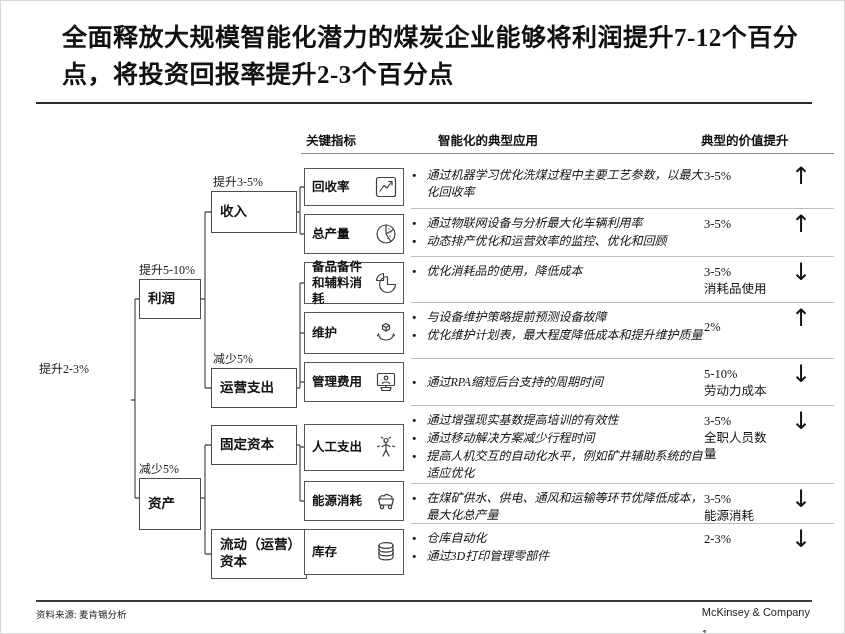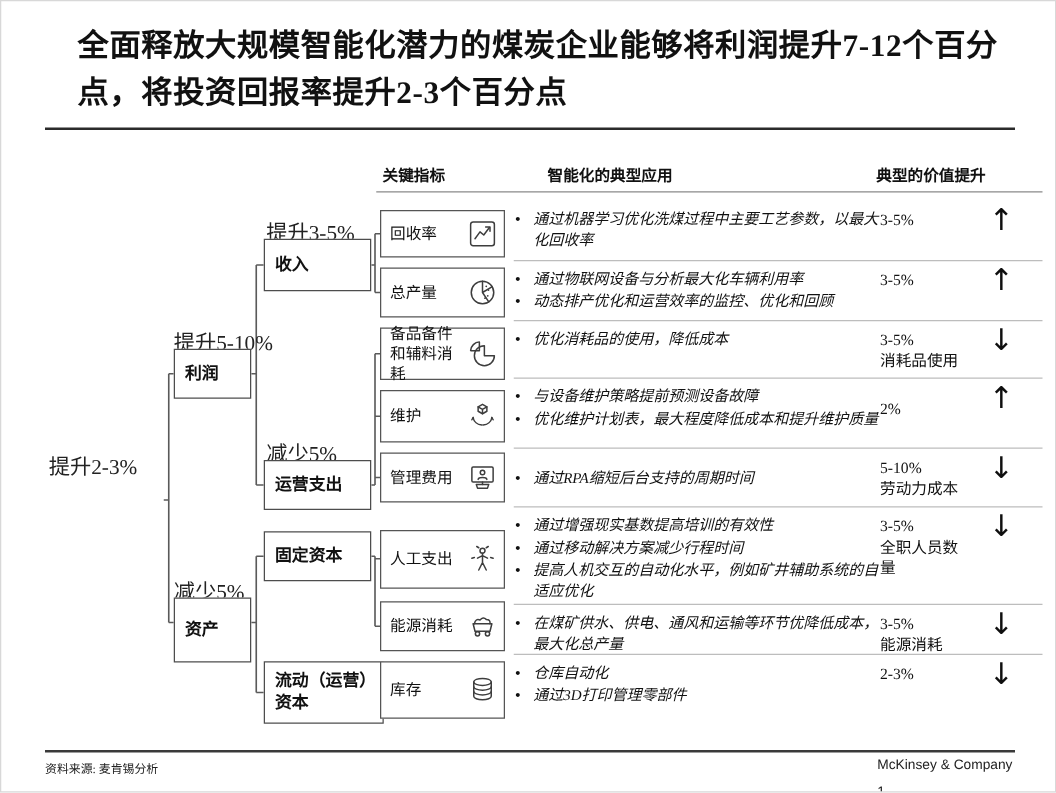--- a/index.html
+++ b/index.html
@@ -16,26 +16,26 @@
   .title-rule { position:absolute; left:35px; top:101px; width:776px; height:2px; background:#2b2b2b; }
   
   .col-head { position:absolute; top:129px; font-size:12.5px; font-weight:bold; color:#111; }
   .head-rule { position:absolute; left:300px; top:152px; width:533px; height:1px; background:#8a8a8a; }
   
   .tnode {
     position:absolute; border:1.5px solid #4d4d4d; background:#fff;
     display:flex; align-items:center; padding-left:8px; padding-right:4px;
     font-size:13.5px; font-weight:bold; line-height:1.25; color:#111;
   }
-  .delta { position:absolute; font-size:17px; color:#222; white-space:nowrap; }
+  .delta { position:absolute; font-size:12px; color:#222; white-space:nowrap; }
   
   .ibox {
     position:absolute; left:303px; width:100px; border:1.4px solid #555; background:#fff;
     display:flex; align-items:center; justify-content:space-between;
-    padding:2px 5px 2px 7px; font-size:12.5px; font-weight:normal; line-height:1.3; color:#111;
+    padding:2px 5px 2px 7px; font-size:12.5px; font-weight:bold; line-height:1.3; color:#111;
   }
   .ibox .icn { flex:0 0 auto; margin-left:2px; }
   .icn svg { display:block; stroke:#3d3d3d; stroke-width:1.2; fill:none; stroke-linecap:round; stroke-linejoin:round; }
   
   .trow {
     position:absolute; left:410px; width:423px; display:flex; align-items:flex-start;
     border-bottom:1px solid #bdbdbd;
   }
   .trow.last { border-bottom:none; }
   .bullets { flex:0 0 293px; padding-top:6px; }

